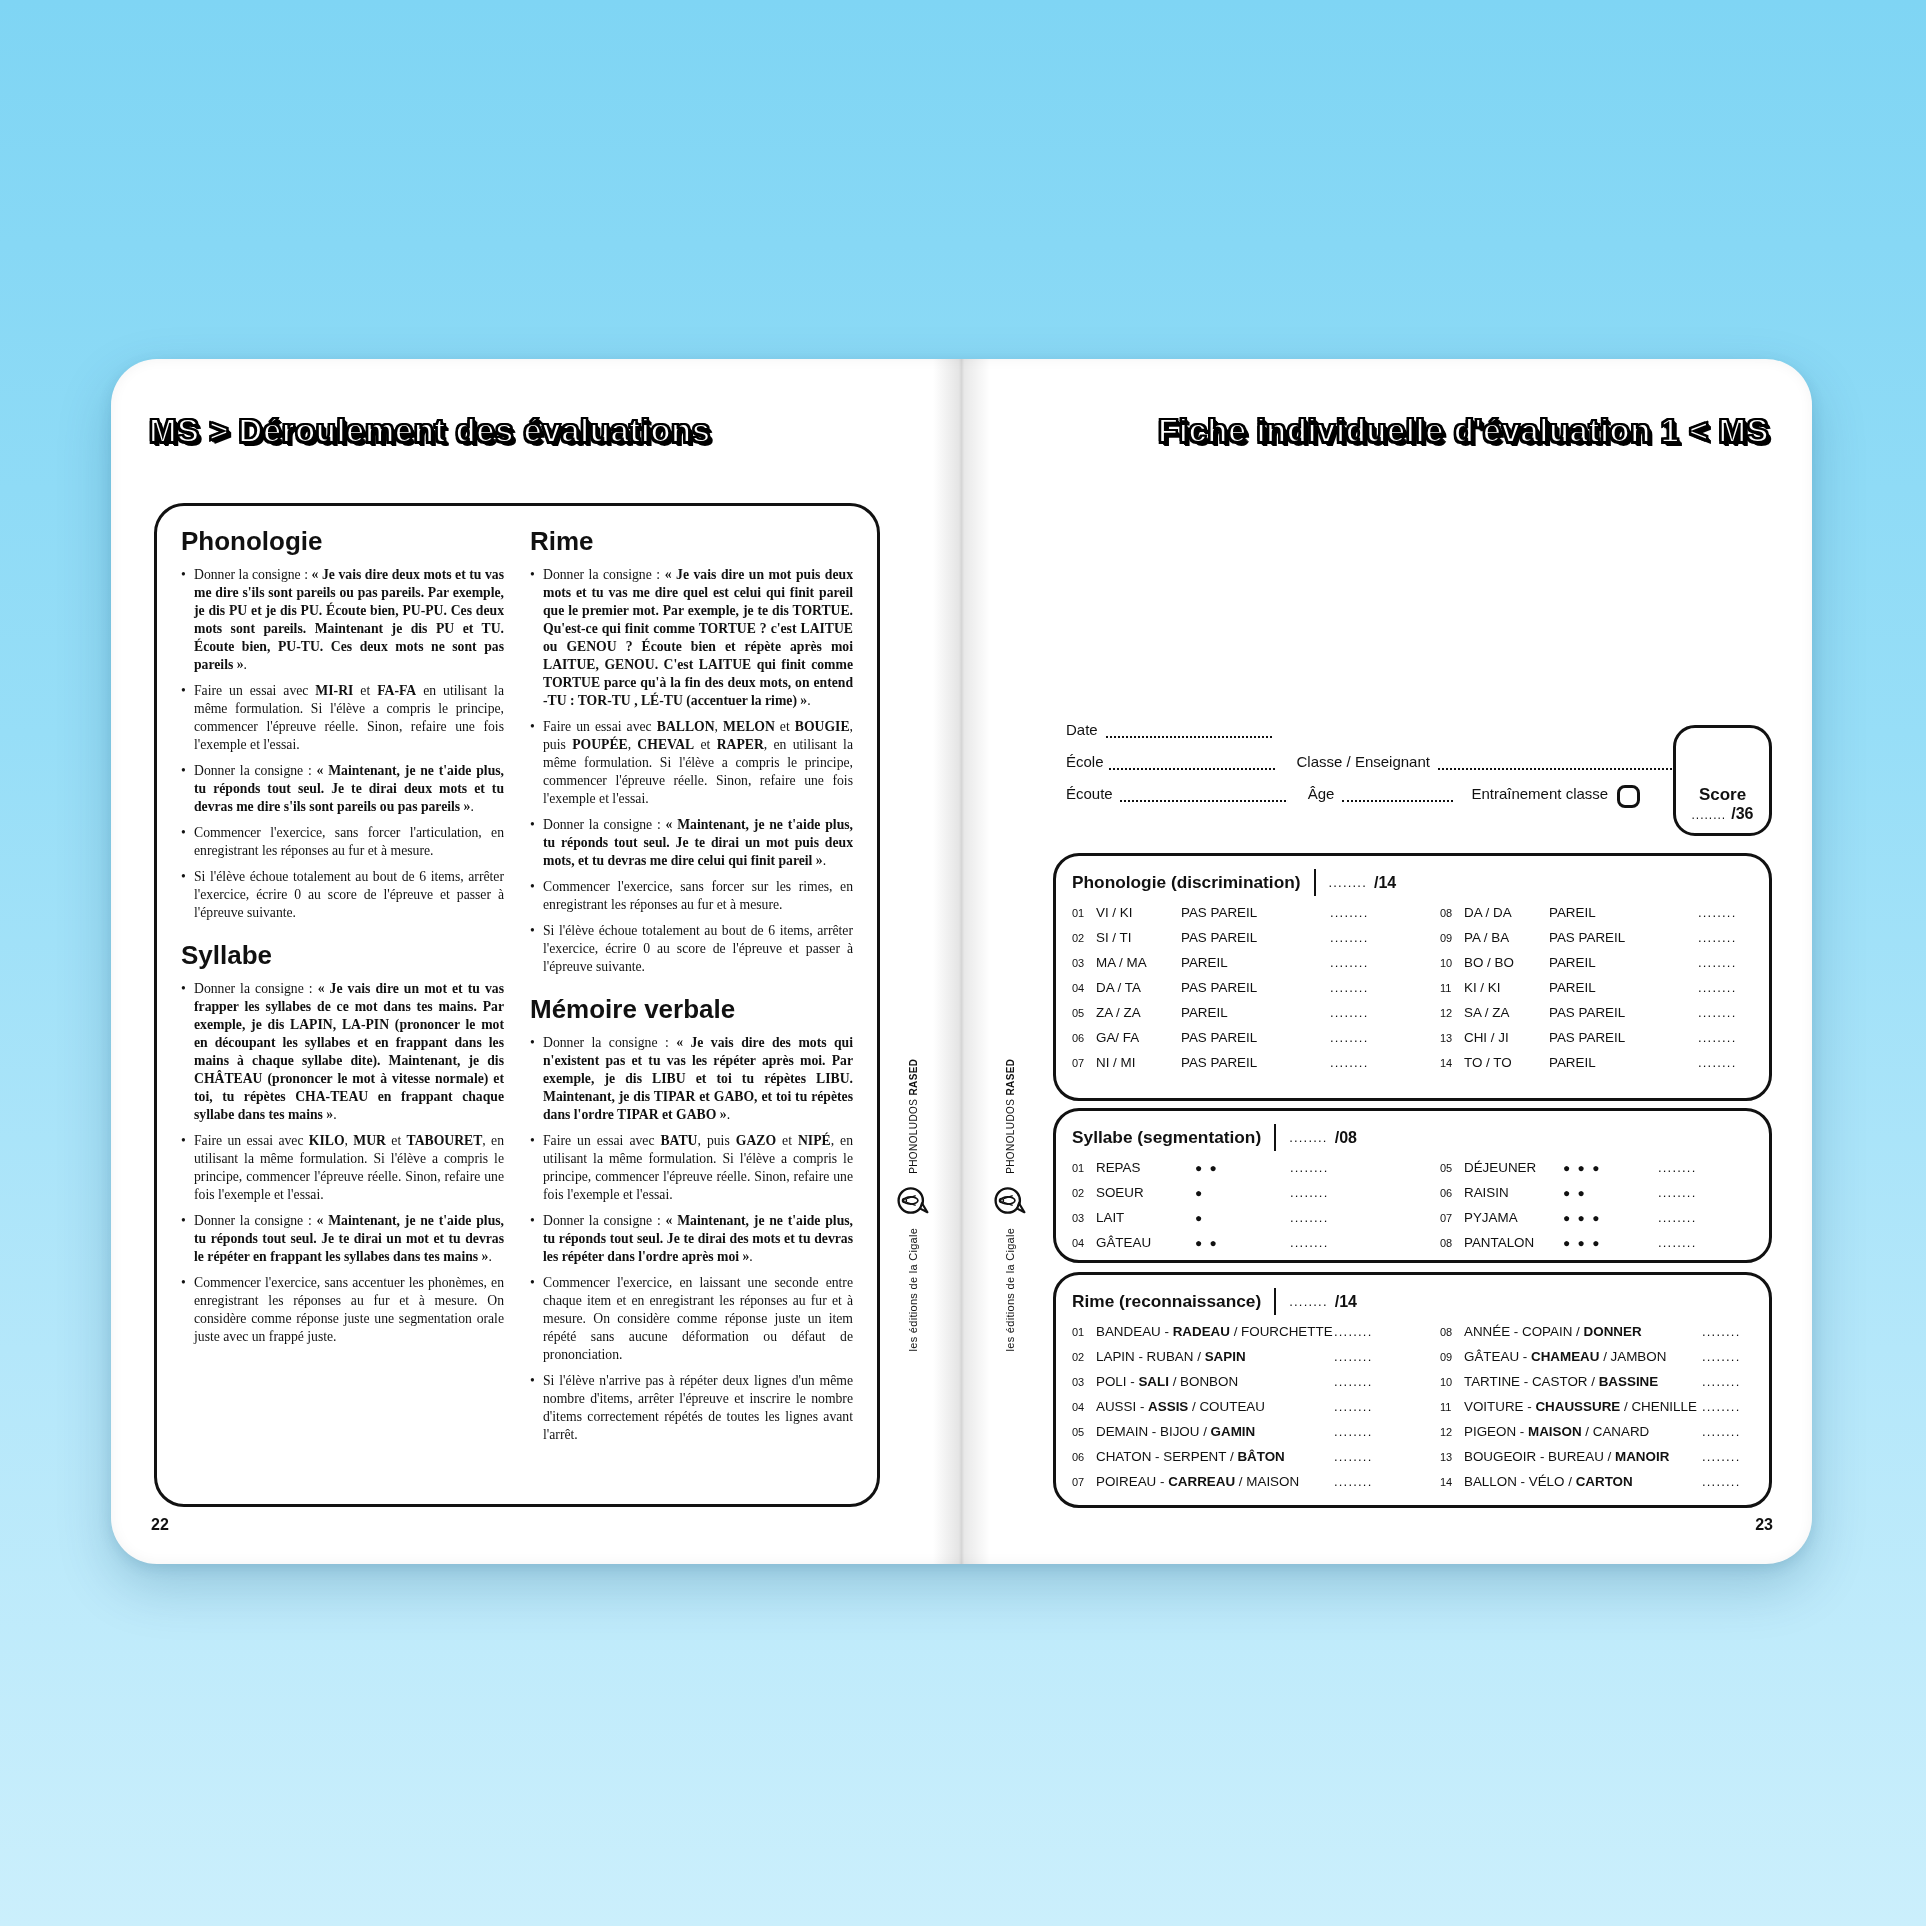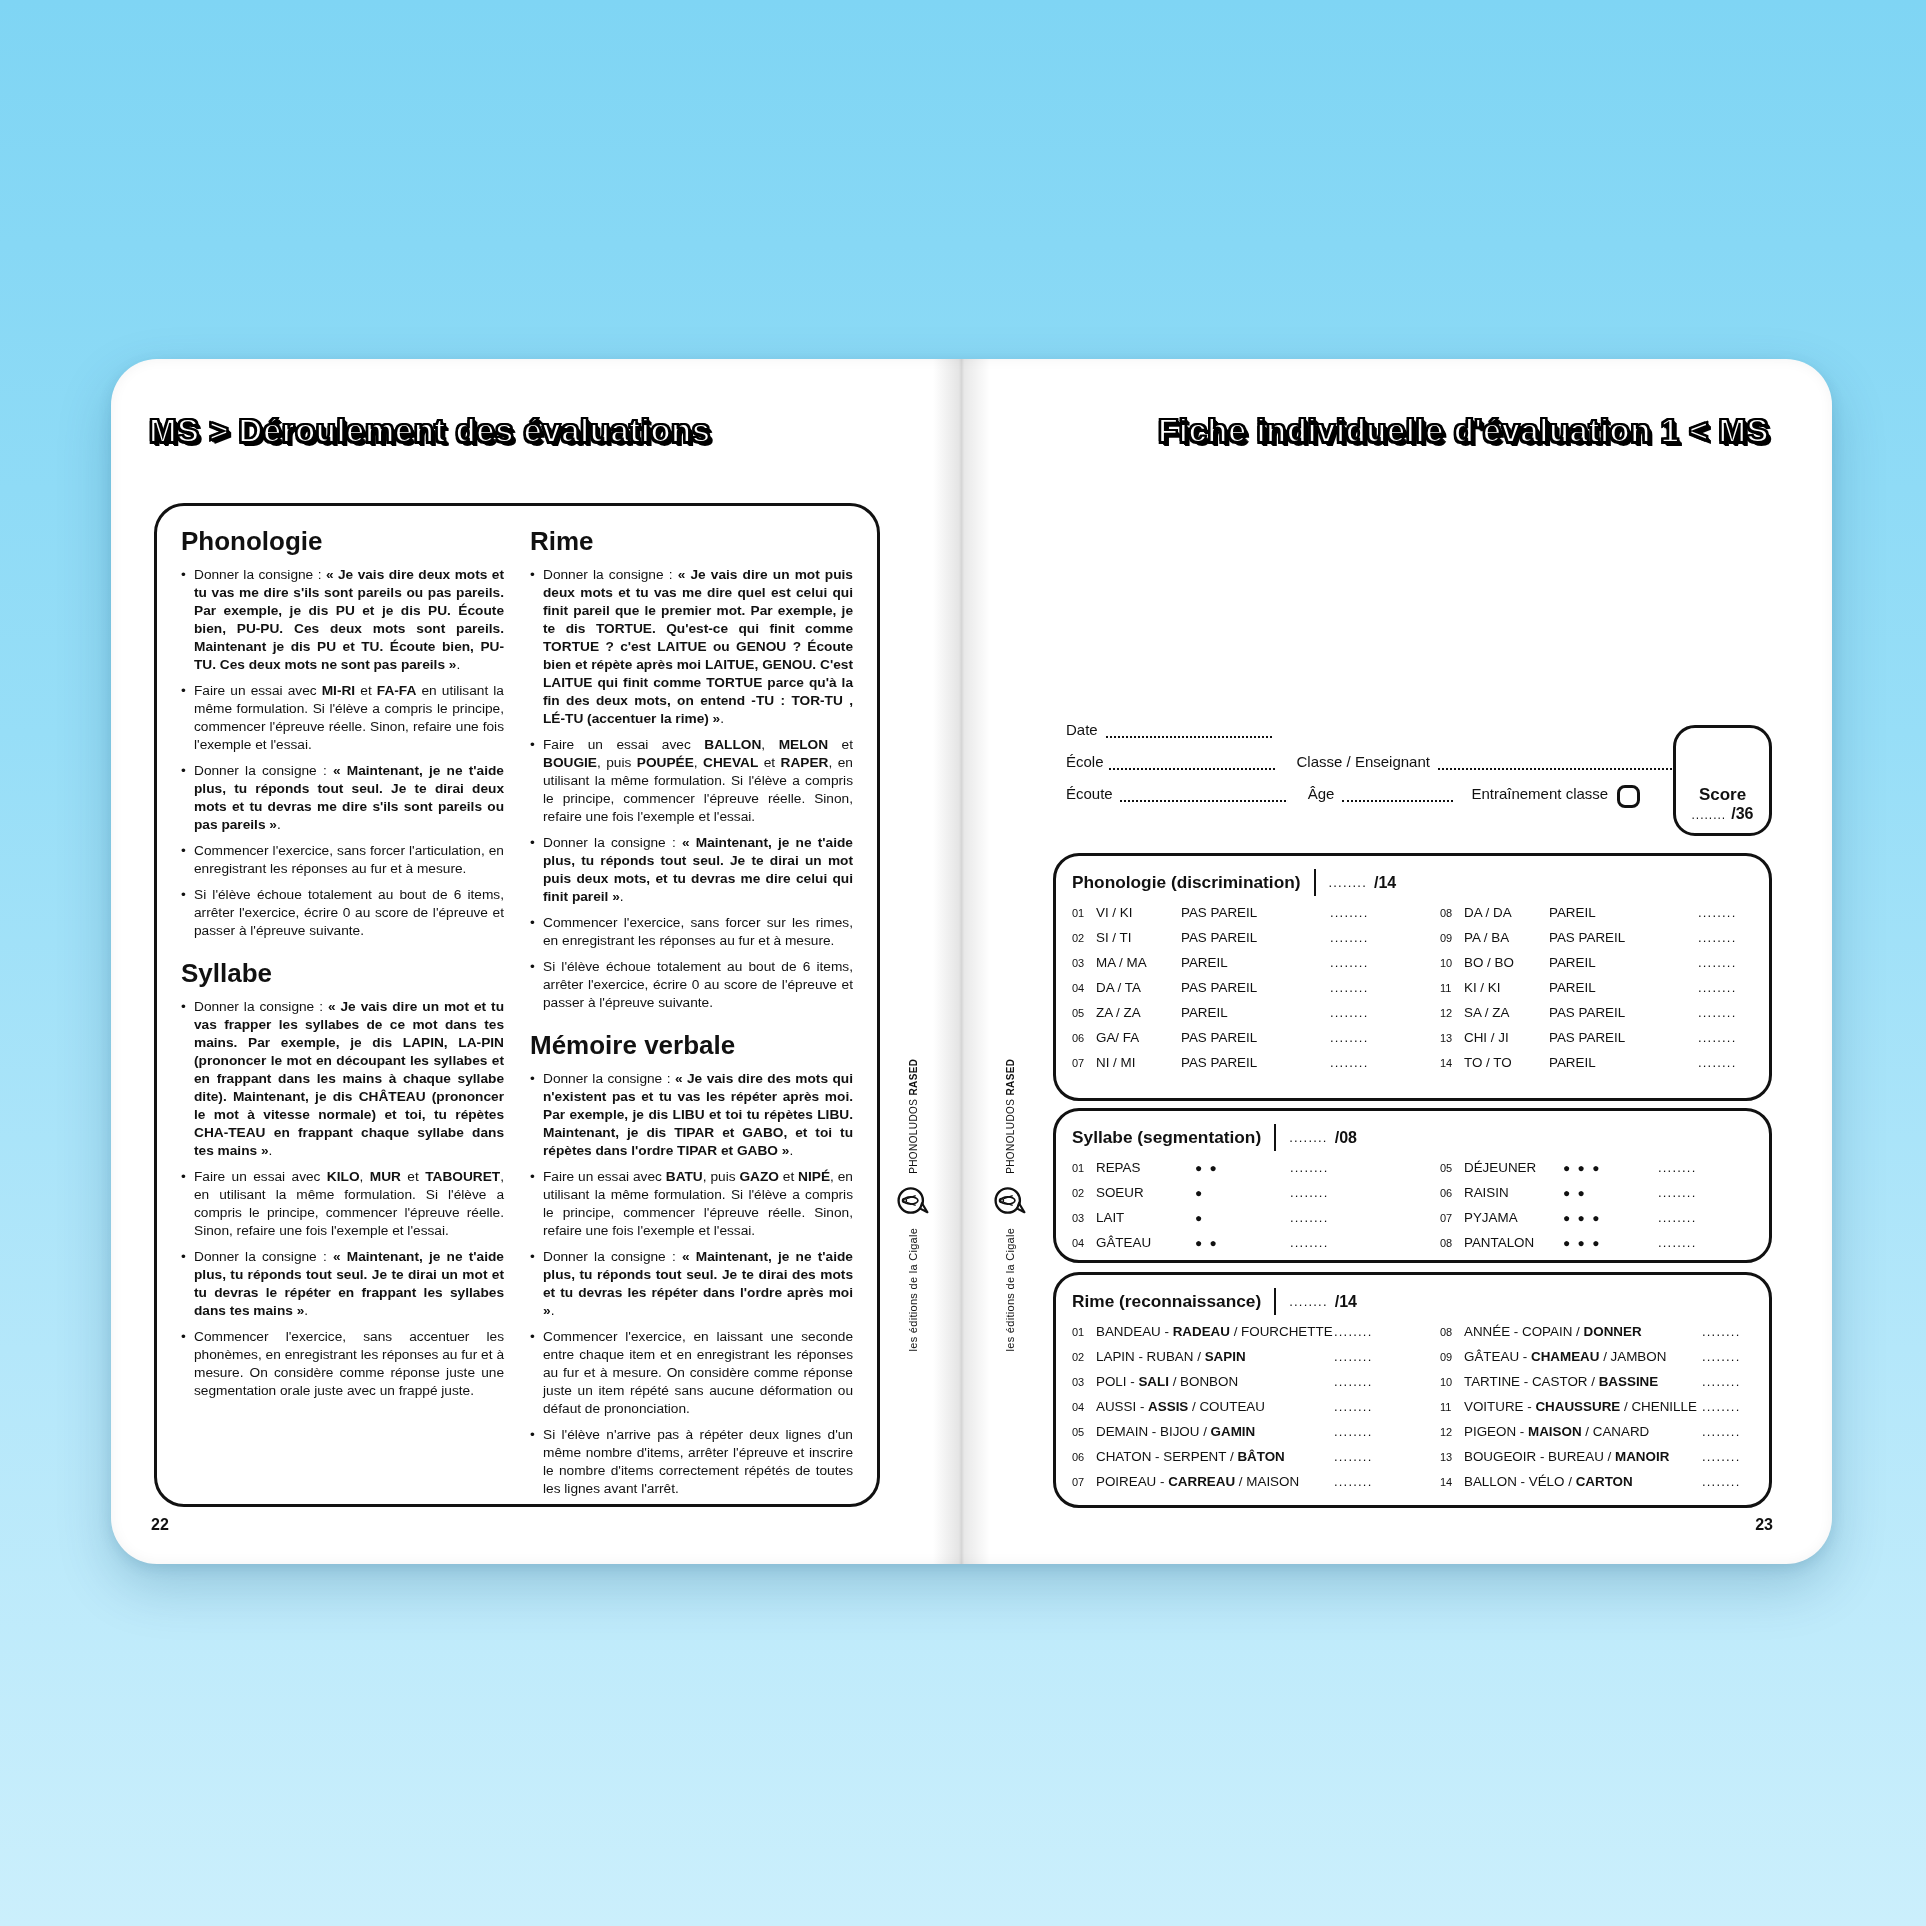--- a/index.html
+++ b/index.html
@@ -5,21 +5,20 @@
   html,body{margin:0;padding:0;}
   body{
     width:1927px;height:1927px;position:relative;overflow:hidden;
     font-family:"Liberation Sans",sans-serif;color:#111;
     background:linear-gradient(180deg,#7fd5f4 0%,#97def7 38%,#b4e7fa 70%,#cbeffc 100%);
   }
   .spread{
     position:absolute;left:111px;top:359px;width:1701px;height:1205px;
     background:#fff;border-radius:46px;
     box-shadow:0 22px 54px rgba(0,70,110,.22), 0 4px 14px rgba(0,70,110,.12);
-    padding-left:20px;
   }
   .page{position:absolute;top:0;height:100%;}
   .page.left{left:0;width:848px;}
   .page.right{left:848px;width:852px;}
   .spine-shadow{
     position:absolute;left:822px;top:0;width:57px;height:100%;pointer-events:none;
     background:linear-gradient(90deg,rgba(0,0,0,0) 0%,rgba(0,0,0,.10) 45%,rgba(0,0,0,.16) 50%,rgba(0,0,0,.09) 55%,rgba(0,0,0,0) 100%);
   }
   .edge-tint{position:absolute;inset:0;border-radius:46px;box-shadow:inset 0 0 14px rgba(0,0,0,.05);pointer-events:none;}
 
@@ -34,21 +33,21 @@
   .title-right{position:absolute;right:42px;top:53px;}
 
   
   .content-box{
     position:absolute;left:43px;top:144px;width:726px;height:1004px;
     border:3px solid #111;border-radius:30px;box-sizing:border-box;
     padding:20px 24px;display:flex;gap:26px;overflow:hidden;
   }
   .col{flex:1;min-width:0;}
   .sec-heading{font-weight:bold;font-size:26px;margin:0 0 9px 0;}
-  .col .sec-heading + .bullets{margin-top:0;}
+  .col .sec-heading + .bullets{margin-top:0;font-family:Liberation Serif, serif;}
   .bullets{list-style:none;margin:0 0 18px 0;padding:0;}
   .bullets li{
     position:relative;padding-left:13px;margin:0 0 8px 0;
     font-size:13.7px;line-height:18px;text-align:justify;
   }
   .bullets li::before{content:"\2022";position:absolute;left:0;top:0;}
   .b{font-weight:bold;}
   .pagenum{position:absolute;bottom:30px;font-weight:bold;font-size:16px;}
   .pn-left{left:40px;}
   .pn-right{right:38px;}

